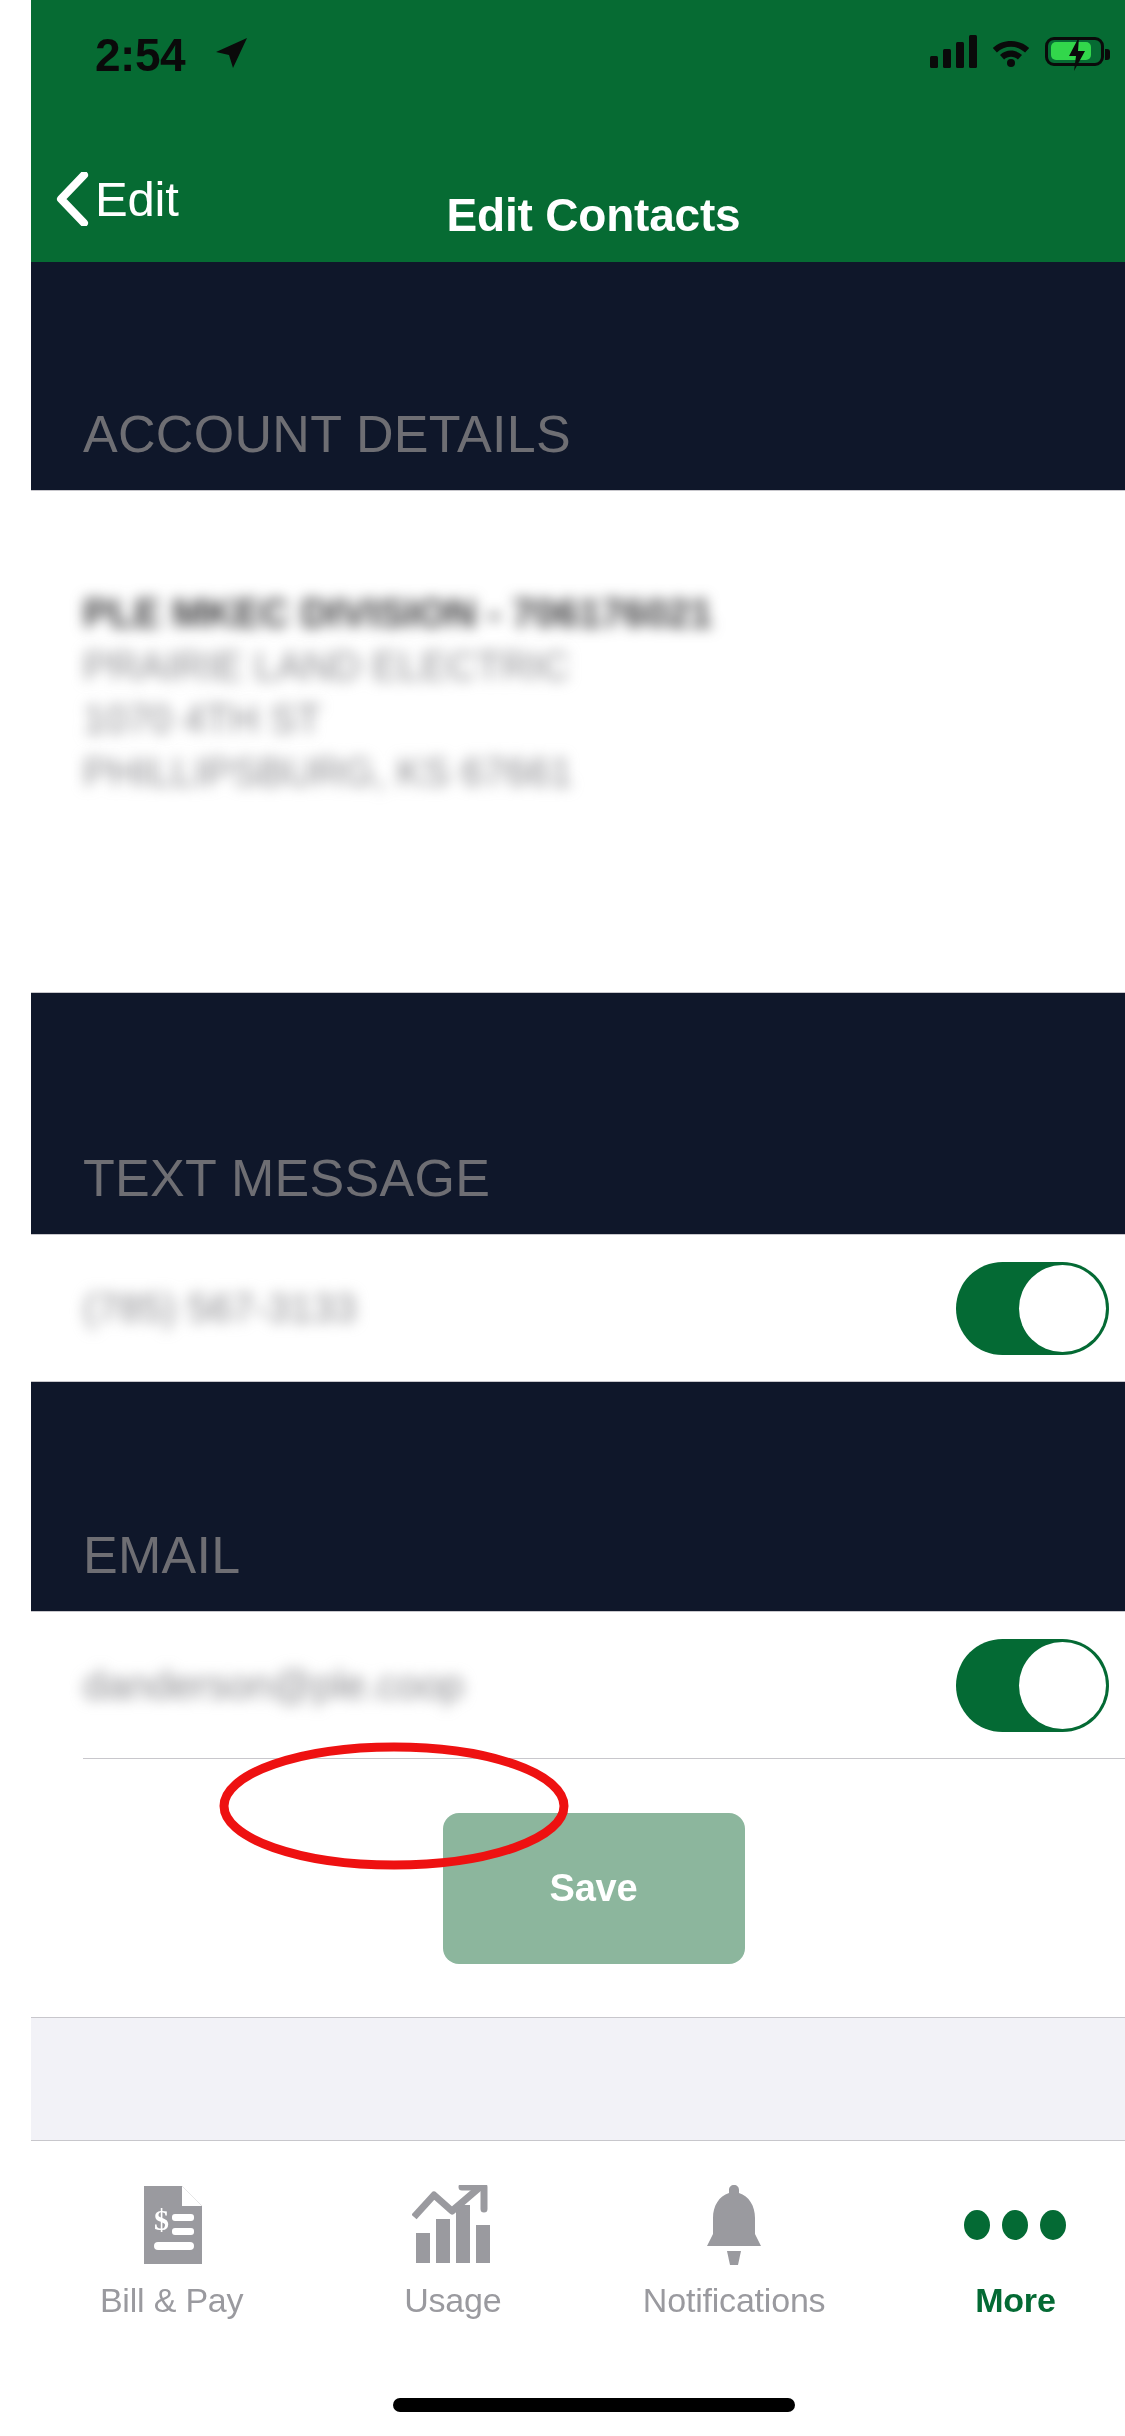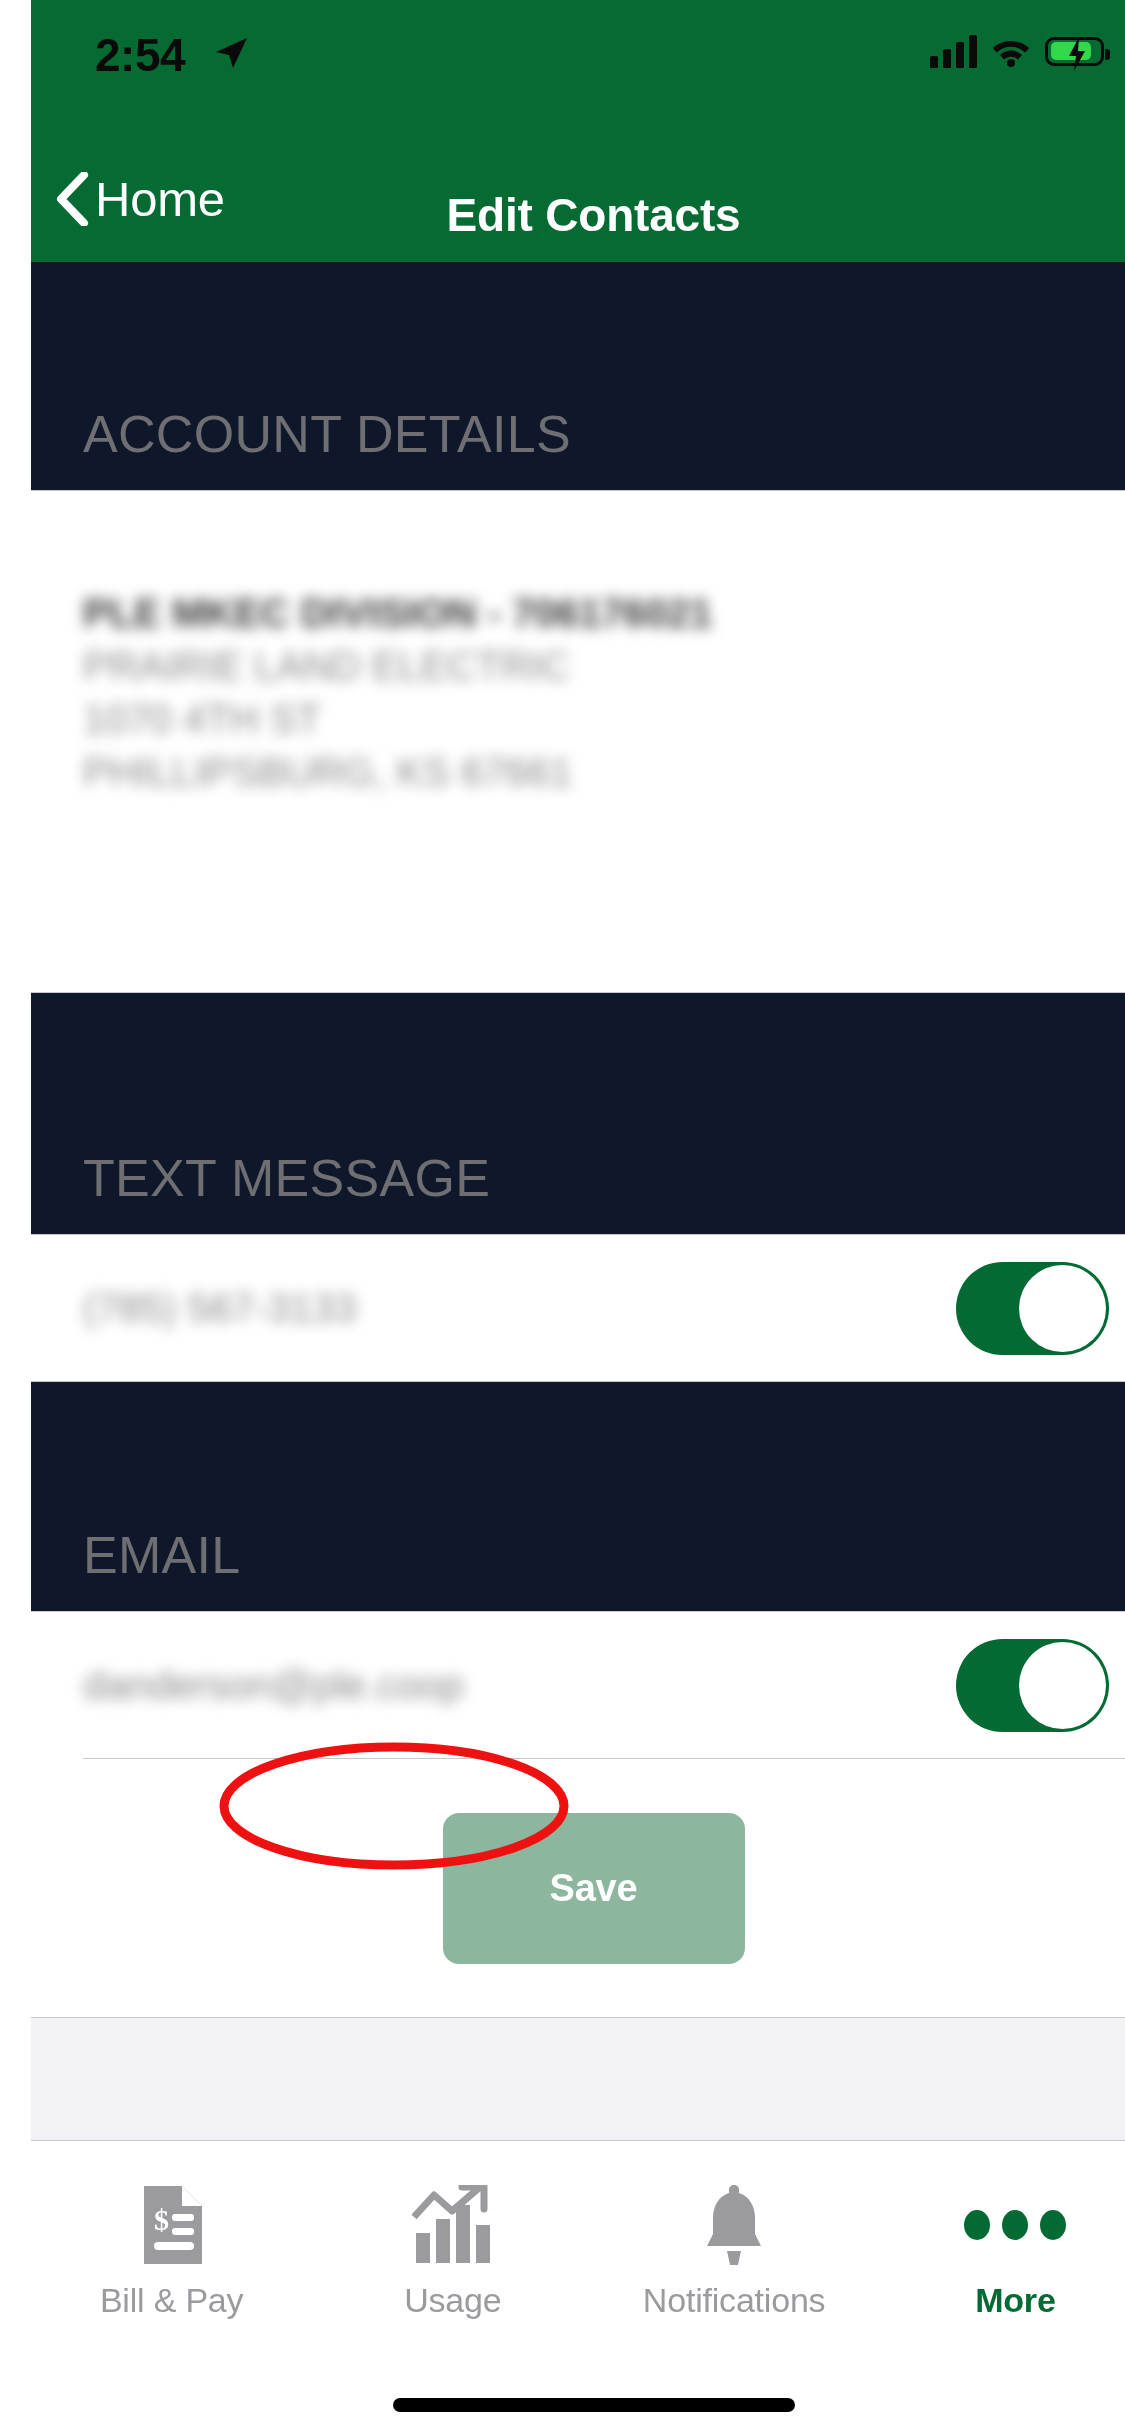--- a/index.html
+++ b/index.html
@@ -186,21 +186,21 @@
       </div>
     </div>
   </div>
 
   <div class="navbar">
     <div class="nav-title">Edit Contacts</div>
     <div class="back-btn">
       <svg class="chev" viewBox="0 0 34 54">
         <path d="M29 3 L6 27 L29 51" stroke="#ffffff" stroke-width="8" fill="none" stroke-linecap="round" stroke-linejoin="round"></path>
       </svg>
-      <span class="back-label">Home</span>
+      <span class="back-label">Edit</span>
     </div>
   </div>
 
   <div class="content">
 
     <div class="sec-header acct-sec">ACCOUNT DETAILS</div>
 
     <div class="card acct-card hairline-top hairline-bot">
       <div class="acct-line bold">PLE MKEC DIVISION - 706176021</div>
       <div class="acct-line">PRAIRIE LAND ELECTRIC</div>

